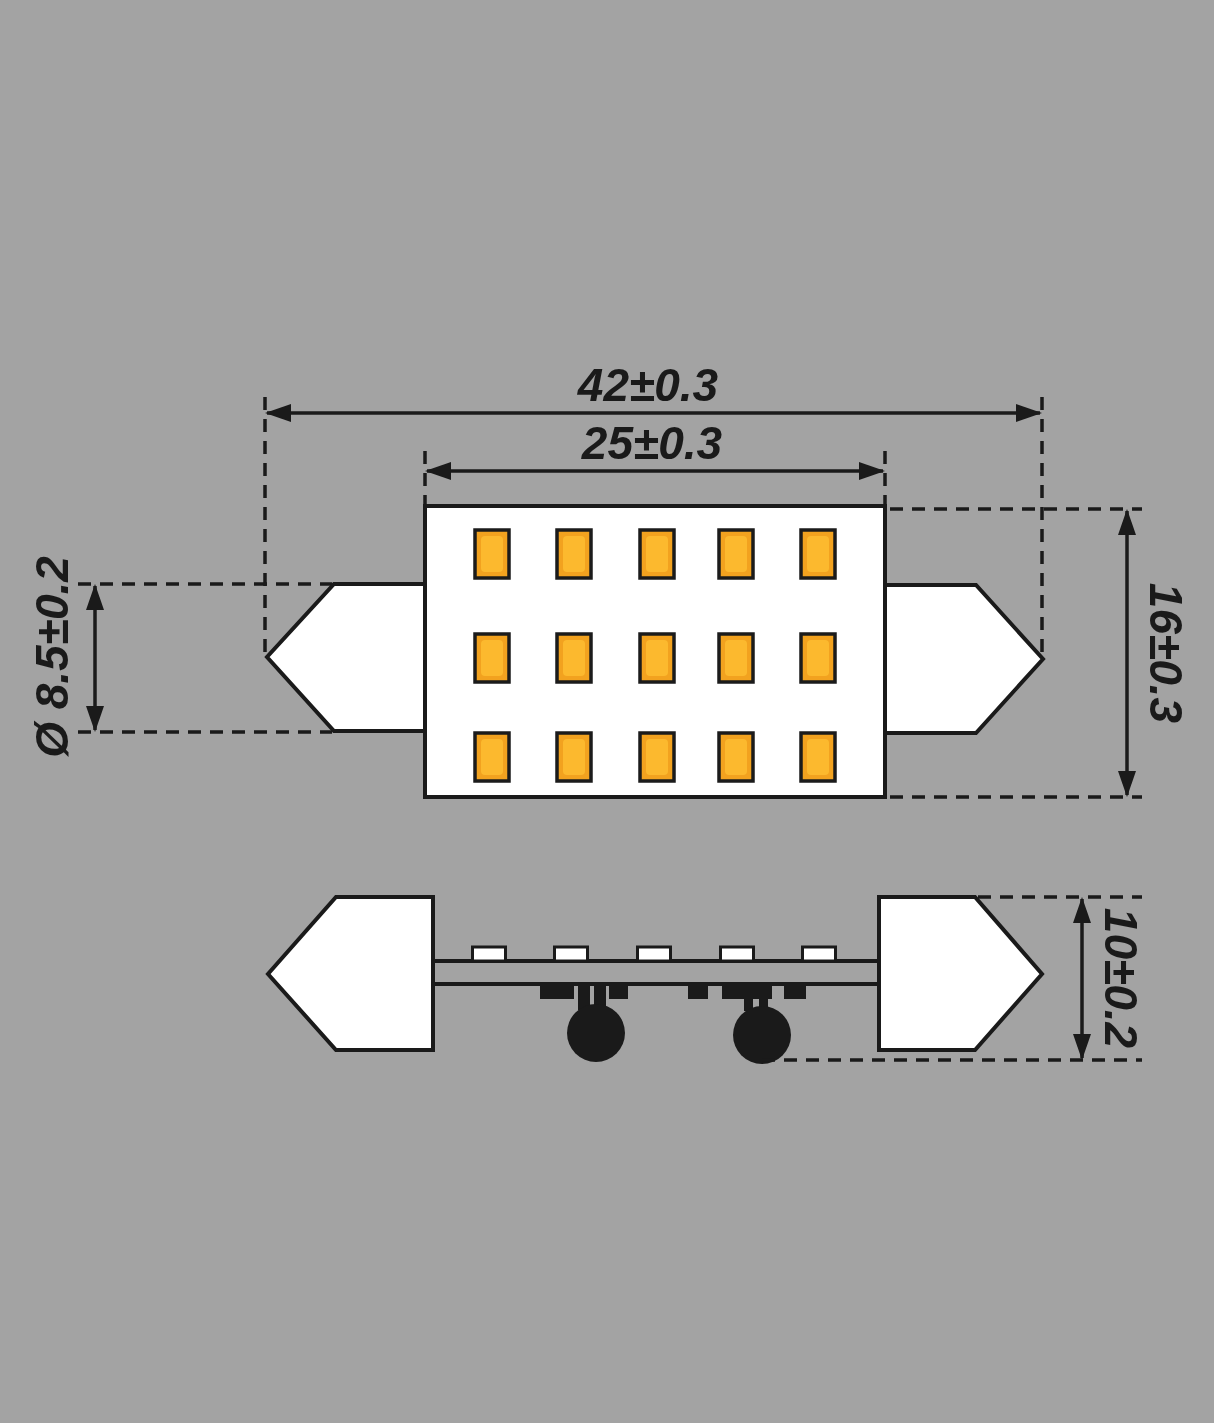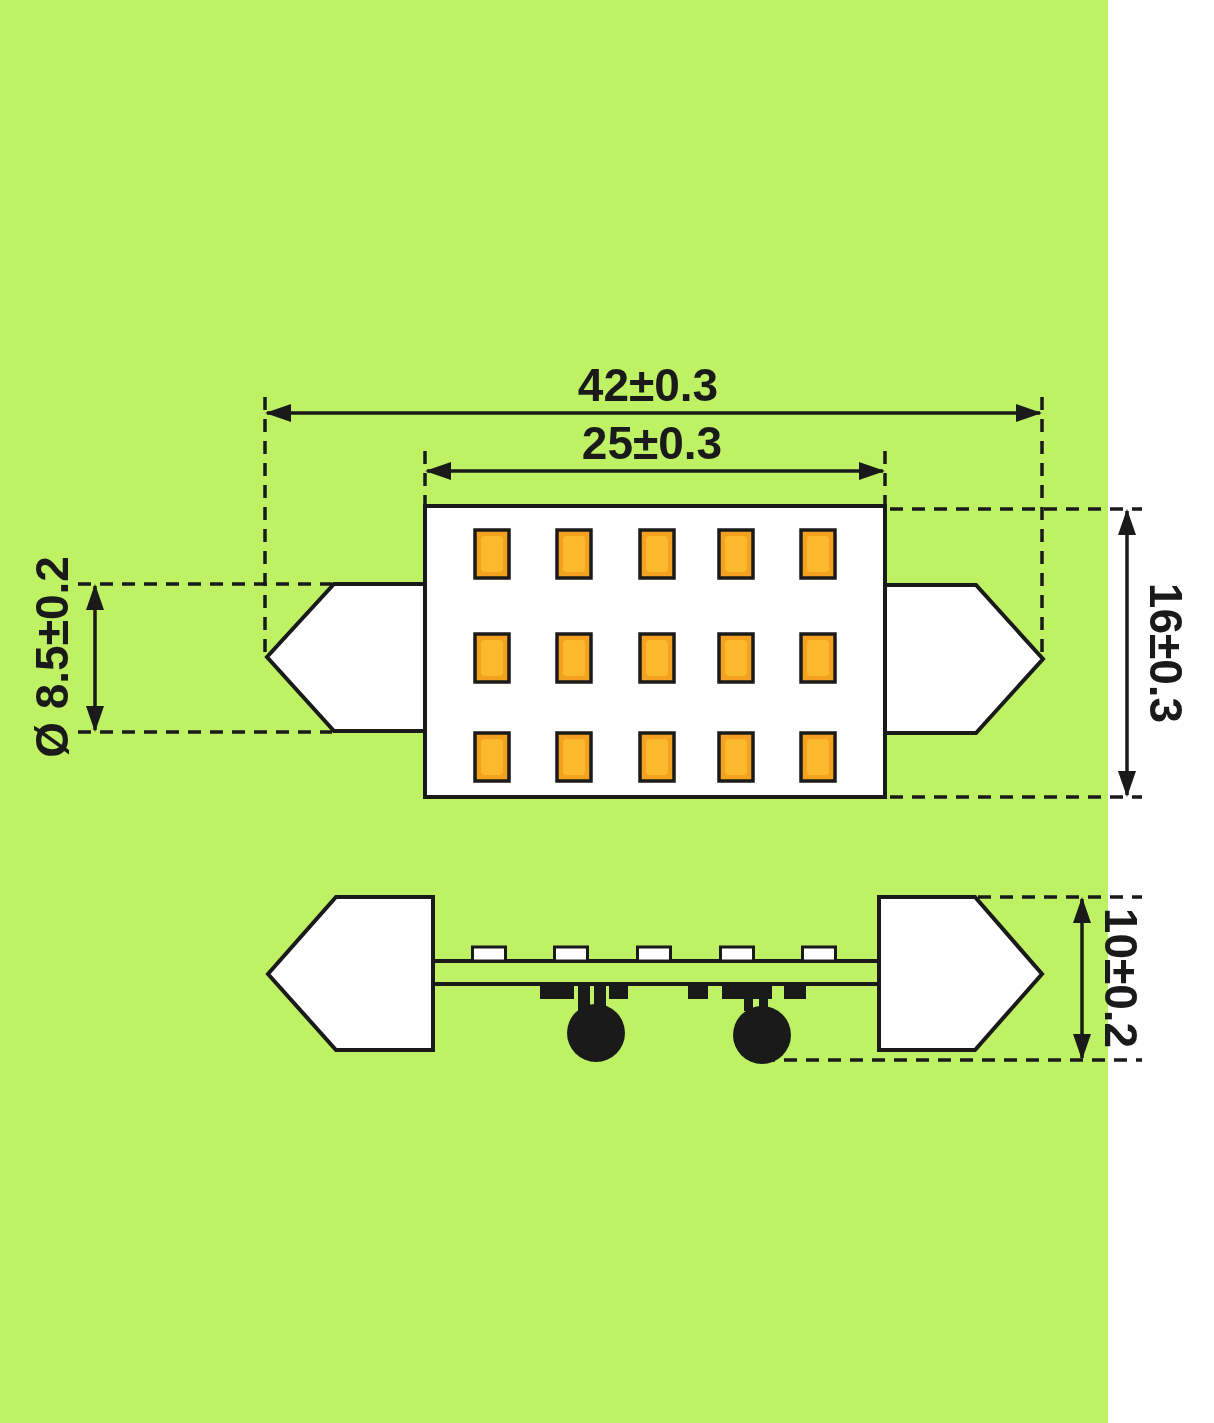--- a/index.html
+++ b/index.html
@@ -1,21 +1,22 @@
 <!DOCTYPE html>
 <html><head>
 <meta charset="utf-8">
 <style>
   html, body { margin: 0; padding: 0; background: #ffffff; }
   .canvas {
     position: relative;
-    width: 1108px;
+    width: 1214px;
     height: 1423px;
-    background: #bef264;
+    background: #a3a3a3;
     font-family: "Liberation Sans", sans-serif;
+    font-style: italic;
   }
   svg text {
     font-family: "Liberation Sans", sans-serif;
     font-weight: 700;
     font-size: 46px;
     fill: #1a1a1a;
   }
   .thin  { stroke: #1a1a1a; stroke-width: 3.5; fill: none; }
   .thick { stroke: #1a1a1a; stroke-width: 4;   fill: none; }
   .dash  { stroke: #1a1a1a; stroke-width: 3.5; fill: none; stroke-dasharray: 13 9; }

